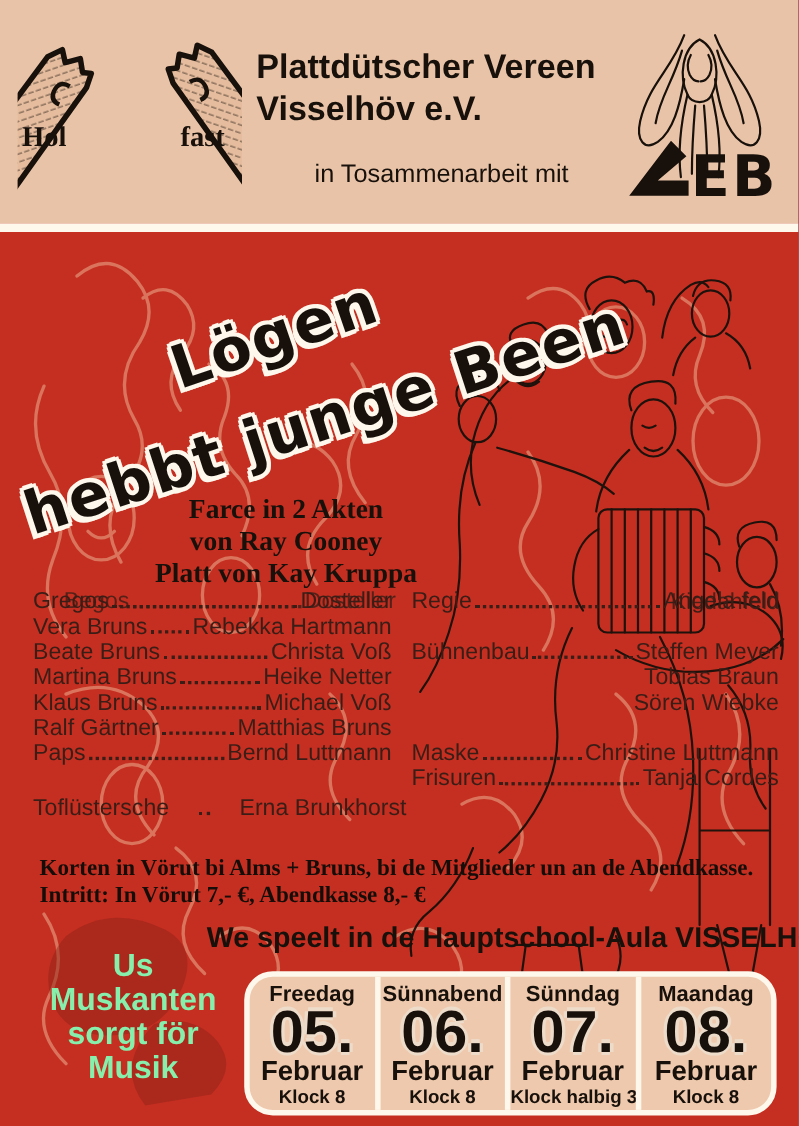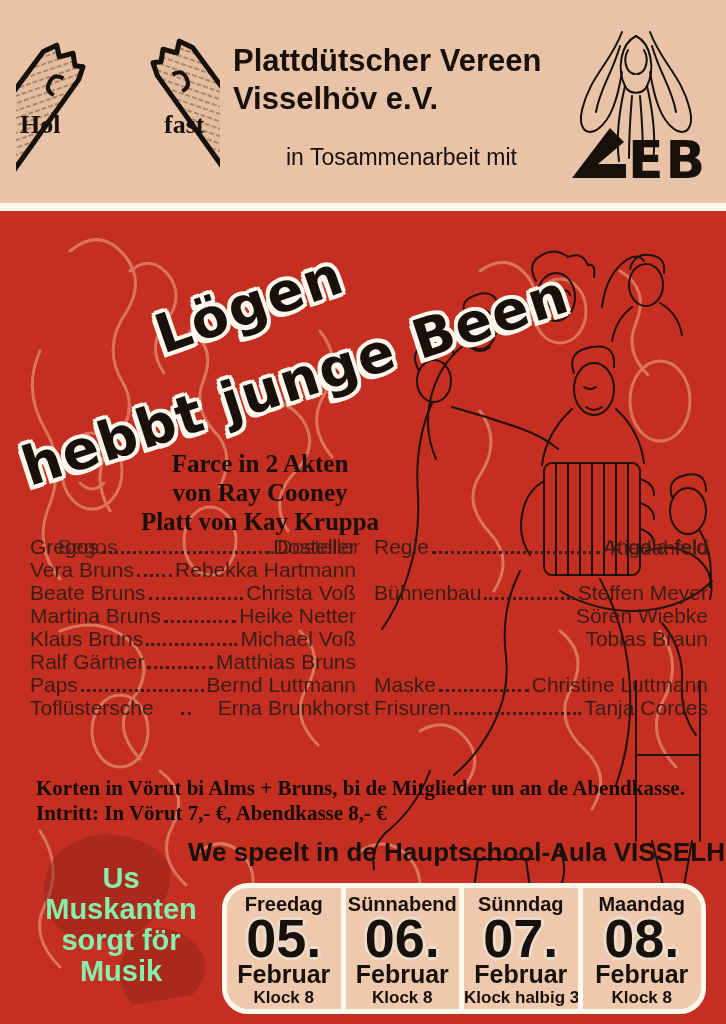--- a/index.html
+++ b/index.html
@@ -231,21 +231,21 @@
       <div class="crow">
         <span>Ralf Gärtner</span>
         <span class="dots"></span>
         <span>Matthias Bruns</span>
       </div>
       <div class="crow">
         <span>Paps</span>
         <span class="dots"></span>
         <span>Bernd Luttmann</span>
       </div>
-      <div class="crow" style="gap:24px;">
+      <div class="crow" style="margin-top:27px;gap:24px;">
         <span>Toflüstersche</span>
         <span class="dots"></span>
         <span>Erna Brunkhorst</span>
       </div>
     </div>
 
     <div class="cast cast-right">
       <div class="crow">
         <span>Regie</span>
         <span class="dots"></span>
@@ -253,22 +253,22 @@
           <span>Angela feld</span>
           <span class="n2">Kiedahfeld</span>
         </span>
       </div>
       <div class="sp"></div>
       <div class="crow">
         <span>Bühnenbau</span>
         <span class="dots"></span>
         <span>Steffen Meyer</span>
       </div>
+      <div class="ralign">Tobias Braun</div>
       <div class="ralign">Sören Wiebke</div>
-      <div class="ralign">Tobias Braun</div>
       <div class="sp"></div>
       <div class="crow">
         <span>Maske</span>
         <span class="dots"></span>
         <span>Christine Luttmann</span>
       </div>
       <div class="crow">
         <span>Frisuren</span>
         <span class="dots"></span>
         <span>Tanja Cordes</span>

